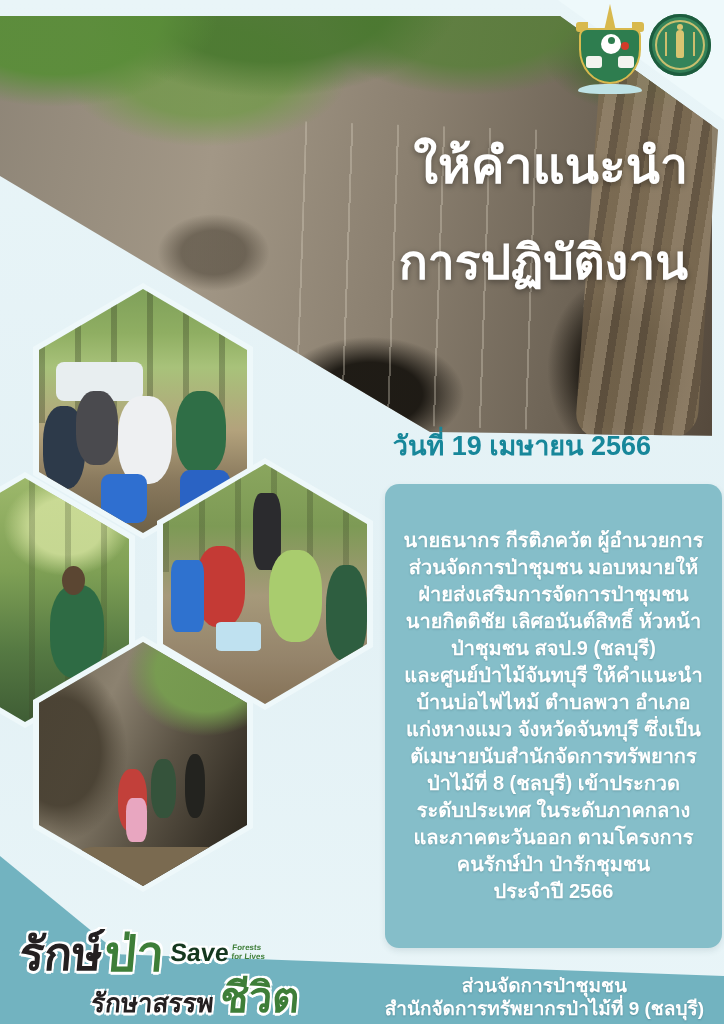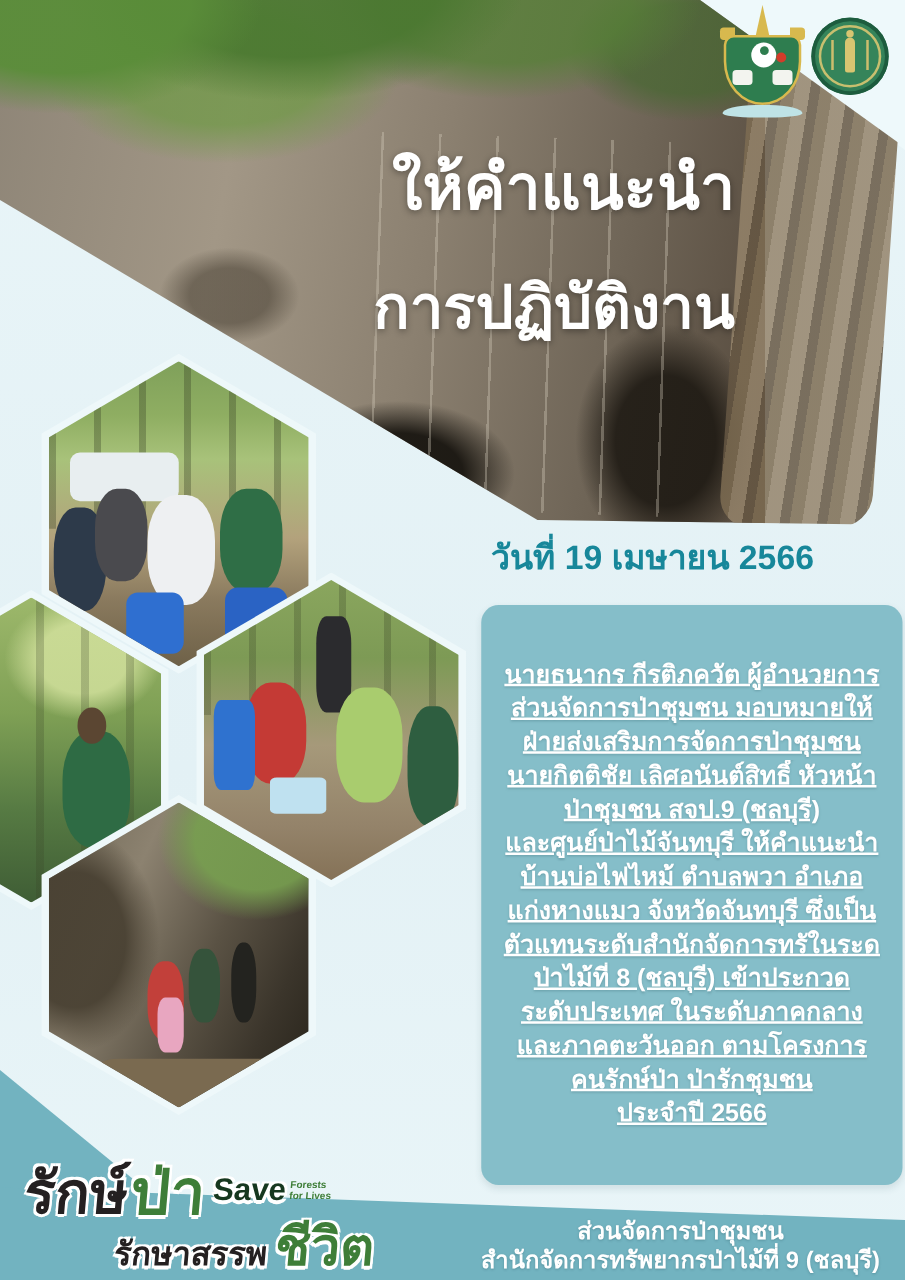--- a/index.html
+++ b/index.html
@@ -4,21 +4,21 @@
 <style>
   html,body{margin:0;padding:0;background:#c9d4d8;font-family:"Liberation Sans",sans-serif;}
   .stage{position:relative;width:724px;height:1024px;margin:0 auto;overflow:hidden;
          background:linear-gradient(180deg,#e9f5f8 0%,#e3f1f5 60%,#e9f5f8 100%);}
 
   
   .corner-band{position:absolute;left:0;top:0;width:724px;height:130px;
     clip-path:polygon(558px 0,724px 0,724px 120px);background:#eef9fb;z-index:1;}
 
   
-  .hero{position:absolute;left:0;top:0;width:612px;height:430px;z-index:2;
+  .hero{position:absolute;left:0;top:16px;width:712px;height:430px;z-index:2;
     clip-path:polygon(0 0,560px 0,724px 118px,724px 420px,430px 416px,0 160px);
     background:
       radial-gradient(ellipse 230px 130px at 8% 0%,  rgba(90,141,57,.95) 0 45%, rgba(90,141,57,0) 70%),
       radial-gradient(ellipse 270px 140px at 38% -4%,rgba(74,120,48,.90) 0 45%, transparent 70%),
       radial-gradient(ellipse 210px 110px at 29% 13%,rgba(108,153,66,.70) 0 40%, transparent 68%),
       radial-gradient(ellipse 240px 120px at 66% 0%, rgba(86,127,55,.80) 0 42%, transparent 66%),
       radial-gradient(ellipse 150px 90px  at 90% 9%, rgba(70,104,48,.70) 0 40%, transparent 65%),
       radial-gradient(ellipse 130px 80px  at 52% 88%,rgba(22,19,14,.92) 0 40%, transparent 72%),
       radial-gradient(ellipse 100px 130px at 87% 82%,rgba(26,22,16,.85) 0 40%, transparent 72%),
       radial-gradient(ellipse 80px 55px   at 30% 55%,rgba(62,54,42,.50) 0 40%, transparent 70%),
@@ -84,21 +84,21 @@
 
   
   .date{position:absolute;left:340px;top:424px;width:364px;text-align:center;z-index:5;
     color:#17879a;font-size:27px;font-weight:700;white-space:nowrap;}
 
   
   .info-box{position:absolute;left:385px;top:484px;width:337px;height:464px;background:#85bec9;
     border-radius:14px;z-index:3;box-shadow:0 3px 6px rgba(40,80,90,.12);
     display:flex;flex-direction:column;justify-content:center;}
   .info-box .line{color:#fff;font-size:20px;line-height:27px;text-align:center;white-space:nowrap;
-    font-weight:600;text-shadow:0 1px 2px rgba(30,70,80,.25);overflow:hidden;text-decoration:underline;}
+    font-weight:600;text-shadow:0 1px 2px rgba(30,70,80,.25);overflow:hidden;}
 
   
   .footer-band{position:absolute;left:0;top:944px;width:724px;height:80px;z-index:2;
     clip-path:polygon(0 6px,724px 32px,724px 80px,0 80px);background:#72b3c0;}
   .corner-triangle{position:absolute;left:0;top:850px;width:240px;height:174px;z-index:2;
     clip-path:polygon(0 6px,205px 174px,0 174px);background:#72b3c0;}
   .footer-text{position:absolute;right:20px;top:974px;text-align:center;z-index:6;color:#fff;
     font-weight:700;font-size:19px;line-height:23px;text-shadow:0 1px 2px rgba(30,70,80,.3);}
   .footer-text div{white-space:nowrap;}
 
@@ -200,21 +200,21 @@
 
   <div class="info-box">
     <div class="line">นายธนากร กีรติภควัต ผู้อำนวยการ</div>
     <div class="line">ส่วนจัดการป่าชุมชน มอบหมายให้</div>
     <div class="line">ฝ่ายส่งเสริมการจัดการป่าชุมชน</div>
     <div class="line">นายกิตติชัย เลิศอนันต์สิทธิ์ หัวหน้า</div>
     <div class="line">ป่าชุมชน สจป.9 (ชลบุรี)</div>
     <div class="line">และศูนย์ป่าไม้จันทบุรี ให้คำแนะนำ</div>
     <div class="line">บ้านบ่อไฟไหม้ ตำบลพวา อำเภอ</div>
     <div class="line">แก่งหางแมว จังหวัดจันทบุรี ซึ่งเป็น</div>
-    <div class="line">ตัวแทนระดับสำนักจัดการทรัในระด</div>
+    <div class="line">ตัเมษายนับสำนักจัดการทรัพยากร</div>
     <div class="line">ป่าไม้ที่ 8 (ชลบุรี) เข้าประกวด</div>
     <div class="line">ระดับประเทศ ในระดับภาคกลาง</div>
     <div class="line">และภาคตะวันออก ตามโครงการ</div>
     <div class="line">คนรักษ์ป่า ป่ารักชุมชน</div>
     <div class="line">ประจำปี 2566</div>
   </div>
 
   <div class="corner-triangle"></div>
   <div class="footer-band"></div>
 

